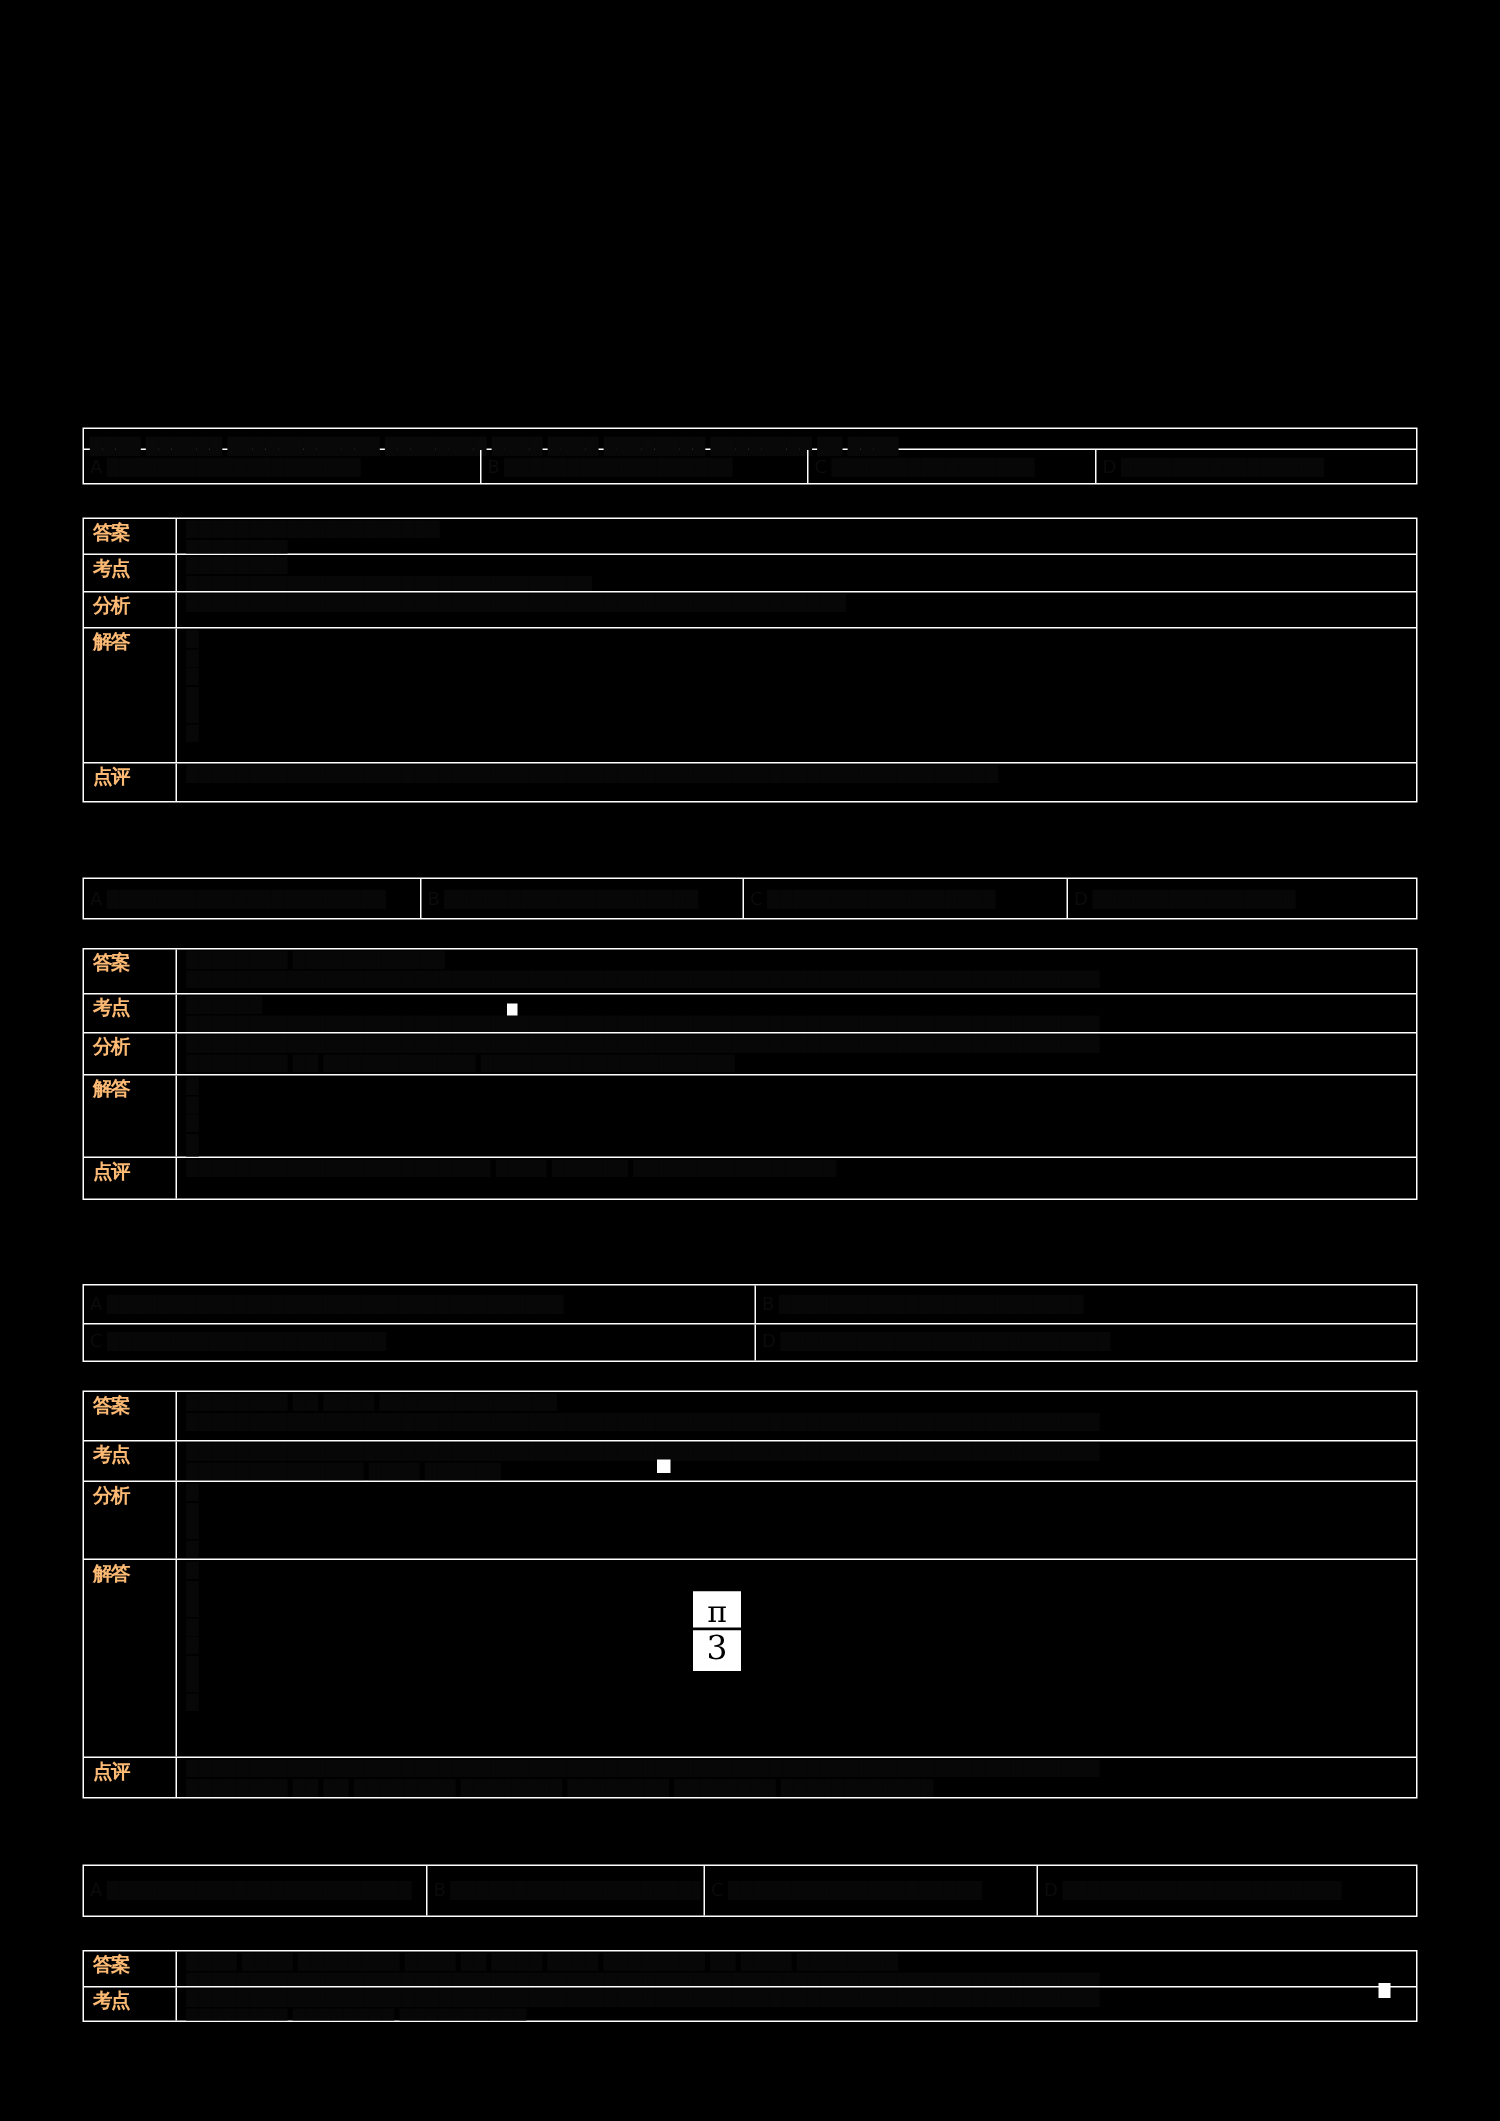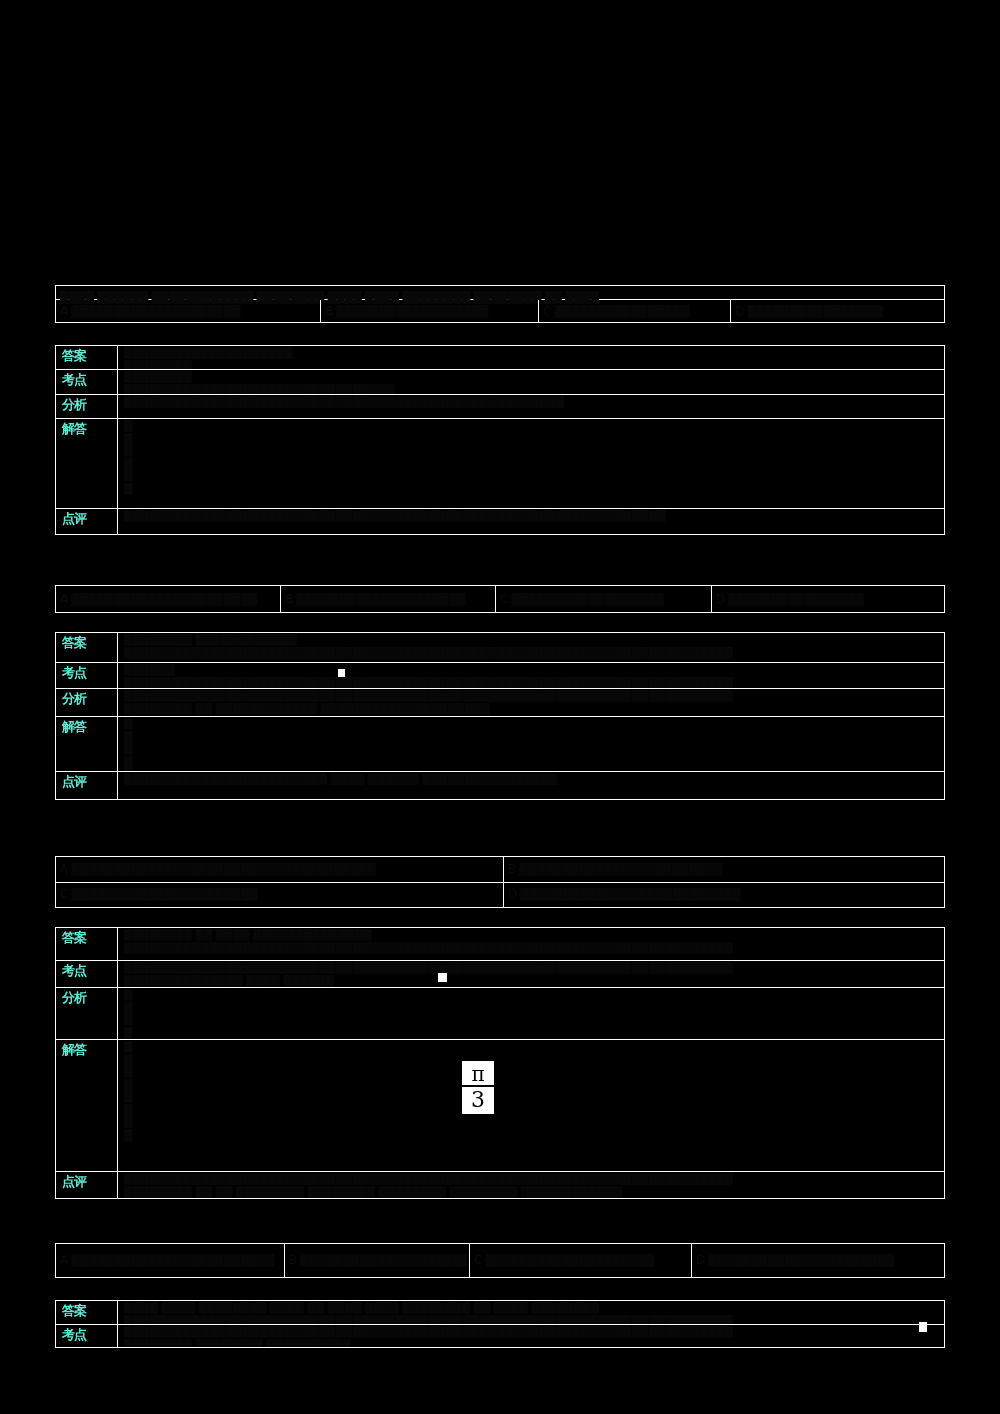--- a/index.html
+++ b/index.html
@@ -89,21 +89,21 @@
     border-bottom:1px solid #ffffff;
     box-sizing:border-box;
     min-height:0;
   }
   .arow:last-child{border-bottom:none;}
 
   .alabel{
     flex:0 0 62px;
     box-sizing:border-box;
     border-right:1px solid #ffffff;
-    color:#5eead4;
+    color:#fdba74;
     font-size:13px;
     line-height:15px;
     font-weight:700;
     padding:2px 0 0 6px;
     letter-spacing:-1px;
     white-space:nowrap;
     overflow:hidden;
   }
   .abody{
     flex:1 1 auto;

